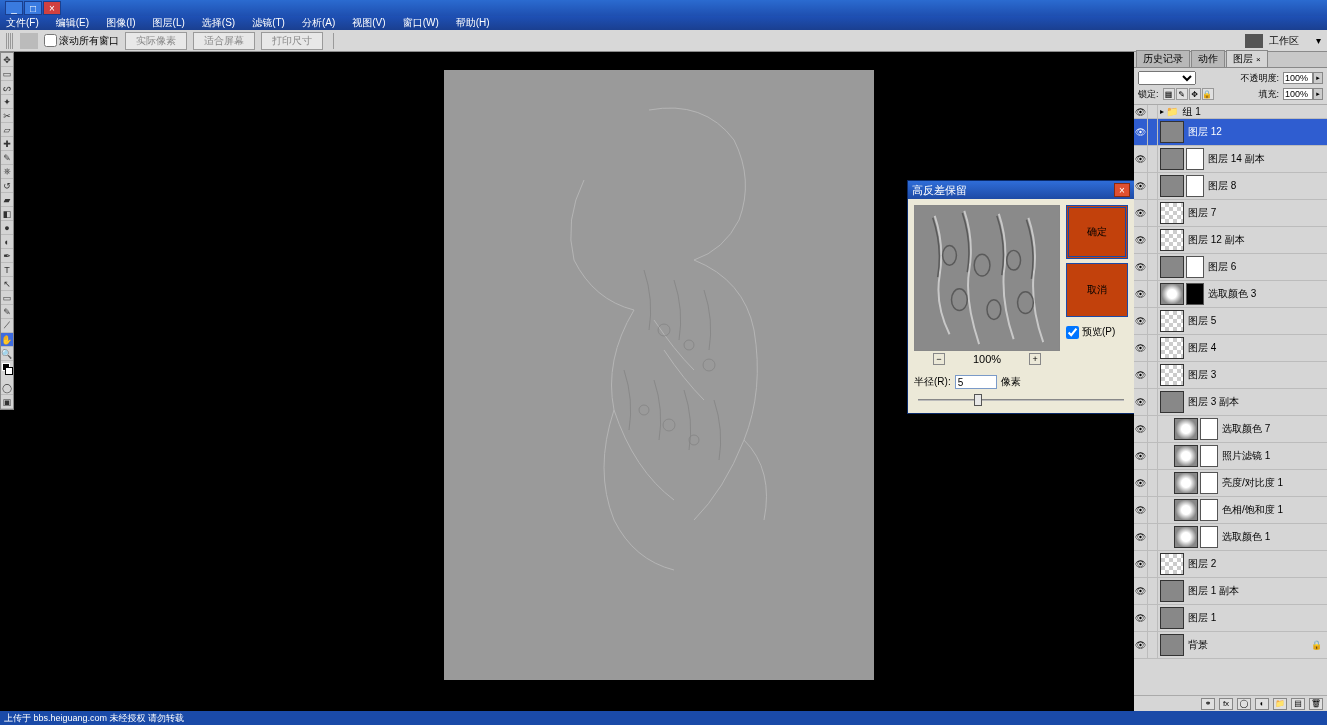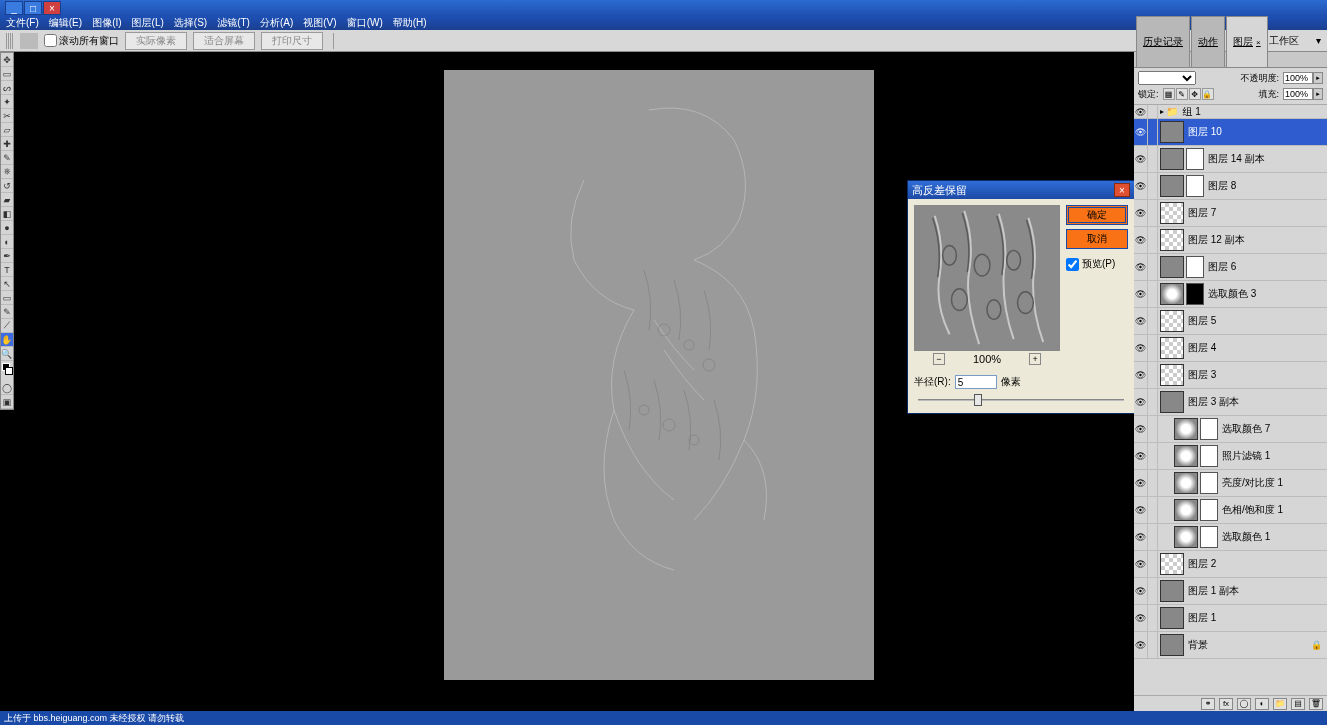--- a/index.html
+++ b/index.html
@@ -5,21 +5,21 @@
 * { margin:0; padding:0; box-sizing:border-box; font-family:"Microsoft YaHei",SimSun,Arial,sans-serif; }
 body { background:#000; width:1327px; height:725px; overflow:hidden; position:relative; font-size:11px; color:#000; }
 
 
 .titlebar { background:linear-gradient(#2b6bd0,#1e4fb0); height:16px; color:#fff; display:flex; align-items:center; padding:0 4px; font-size:10px; }
 .titlebar .title { flex:1; white-space:nowrap; }
 .titlebar .winbtn { width:18px; height:14px; background:#3a7be0; margin-left:1px; display:flex; align-items:center; justify-content:center; border:1px solid #1a3f8f; cursor:pointer; }
 .titlebar .winbtn.close { background:#d04040; }
 
 
-.menubar { background:linear-gradient(#1e50b5,#1a3f90); height:14px; display:flex; align-items:center; padding:0 6px; gap:10px; font-size:10px; color:#fff; }
+.menubar { background:linear-gradient(#1e50b5,#1a3f90); height:14px; display:flex; align-items:center; padding:0 6px; gap:17px; font-size:10px; color:#fff; }
 .menubar span { cursor:pointer; }
 
 
 .optbar { background:#d8d8d8; height:22px; display:flex; align-items:center; padding:0 6px; gap:6px; border-bottom:1px solid #8a8a8a; font-size:10px; }
 .optbar .grip { width:8px; height:16px; background:repeating-linear-gradient(90deg,#999 0 1px,transparent 1px 2px); }
 .optbar .chk { display:flex; align-items:center; gap:2px; }
 .optbar .btn { background:#e8e8e8; border:1px solid #9a9a9a; padding:1px 10px; color:#888; cursor:pointer; }
 .optbar .sep { width:1px; height:16px; background:#9a9a9a; margin:0 4px; }
 .optbar .spacer { flex:1; }
 .optbar .wsicon { width:18px; height:14px; background:#555; }
@@ -43,35 +43,35 @@
 
 
 .dialog { position:absolute; left:907px; top:180px; width:228px; background:#ece9d8; border:1px solid #0a2a6a; box-shadow:2px 2px 6px rgba(0,0,0,.5); }
 .dialog .dlg-title { background:linear-gradient(#2f6dd8,#1d4aa5); color:#fff; height:18px; display:flex; align-items:center; padding:0 4px; font-size:11px; }
 .dialog .dlg-title .t { flex:1; }
 .dialog .dlg-title .x { width:16px; height:14px; background:#e05030; border:1px solid #8a2a10; display:flex; align-items:center; justify-content:center; font-size:10px; cursor:pointer; }
 .dialog .dlg-body { padding:6px; display:flex; gap:6px; }
 .dialog .preview { width:146px; height:146px; border:1px solid #888; background:#9a9a9a; overflow:hidden; }
 .dialog .preview svg { width:100%; height:100%; }
 .dialog .dlg-right { flex:1; display:flex; flex-direction:column; gap:4px; }
-.dialog .dbtn { background:#f97316; border:1px solid #1a4aa8; padding:2px 0; text-align:center; cursor:pointer; font-size:10px; }
+.dialog .dbtn { background:#c2410c; border:1px solid #1a4aa8; padding:19px 0; text-align:center; cursor:pointer; font-size:10px; }
 .dialog .dbtn.ok { outline:1px solid #1a4aa8; outline-offset:-3px; }
 .dialog .pchk { display:flex; align-items:center; gap:3px; margin-top:4px; font-size:10px; }
 .dialog .zoom-row { display:flex; align-items:center; justify-content:center; gap:28px; padding:2px 0; }
 .dialog .zoom-row .zb { width:12px; height:12px; border:1px solid #888; display:flex; align-items:center; justify-content:center; font-size:9px; cursor:pointer; }
 .dialog .radius-row { display:flex; align-items:flex-start; gap:4px; padding:2px 6px; font-size:10px; }
 .dialog .radius-row input { width:42px; height:14px; font-size:10px; padding:0 2px; border:1px solid #7a9ac8; }
 .dialog .slider { margin:2px 10px 6px; height:14px; position:relative; }
 .dialog .slider .track { position:absolute; top:6px; left:0; right:0; height:2px; background:#bbb; border-top:1px solid #888; }
 .dialog .slider .thumb { position:absolute; top:1px; left:27%; width:8px; height:12px; background:#e8e8e8; border:1px solid #555; cursor:pointer; }
 
 
 .panels { position:absolute; right:0; top:52px; width:193px; bottom:14px; background:#d6d6d6; display:flex; flex-direction:column; }
 .panels .tabs { height:16px; background:#c8c8c8; display:flex; align-items:flex-end; padding:0 2px; gap:0; font-size:10px; border-bottom:1px solid #888; }
-.panels .tab { padding:18px 6px; background:#b8b8b8; border:1px solid #888; border-bottom:none; margin-right:1px; cursor:pointer;text-decoration:underline; }
+.panels .tab { padding:1px 6px; background:#b8b8b8; border:1px solid #888; border-bottom:none; margin-right:1px; cursor:pointer; }
 .panels .tab.act { background:#d6d6d6; }
 .panels .tab .x { margin-left:3px; font-size:8px; }
 
 .panels .opts { background:#d6d6d6; padding:2px 4px; font-size:9px; border-bottom:1px solid #aaa; }
 .panels .opts .row { display:flex; align-items:center; gap:4px; height:16px; }
 .panels .opts select { font-size:9px; height:14px; width:58px;padding-left:40px; }
 .panels .opts .numbox { display:flex; align-items:center; }
 .panels .opts .numbox input { width:30px; height:12px; font-size:9px; border:1px solid #888; padding:0 1px; }
 .panels .opts .numbox .arr { width:10px; height:12px; background:#ccc; border:1px solid #888; font-size:7px; display:flex; align-items:center; justify-content:center; cursor:pointer; }
 .panels .opts .lock-icons { display:flex; gap:1px; }
@@ -296,21 +296,21 @@
         <div class="vis">👁</div>
         <div class="link"></div>
         <span class="arrow">▸</span>
         <span class="folder">📁</span>
         <span class="name">组 1</span>
       </div>
       <div class="layer sel">
         <div class="vis">👁</div>
         <div class="link"></div>
         <div class="thumb th-gray"></div>
-        <span class="name">图层 10</span>
+        <span class="name">图层 12</span>
       </div>
       <div class="layer">
         <div class="vis">👁</div>
         <div class="link"></div>
         <div class="thumb th-dark"></div>
         <div class="mask"></div>
         <span class="name">图层 14 副本</span>
       </div>
       <div class="layer">
         <div class="vis">👁</div>

